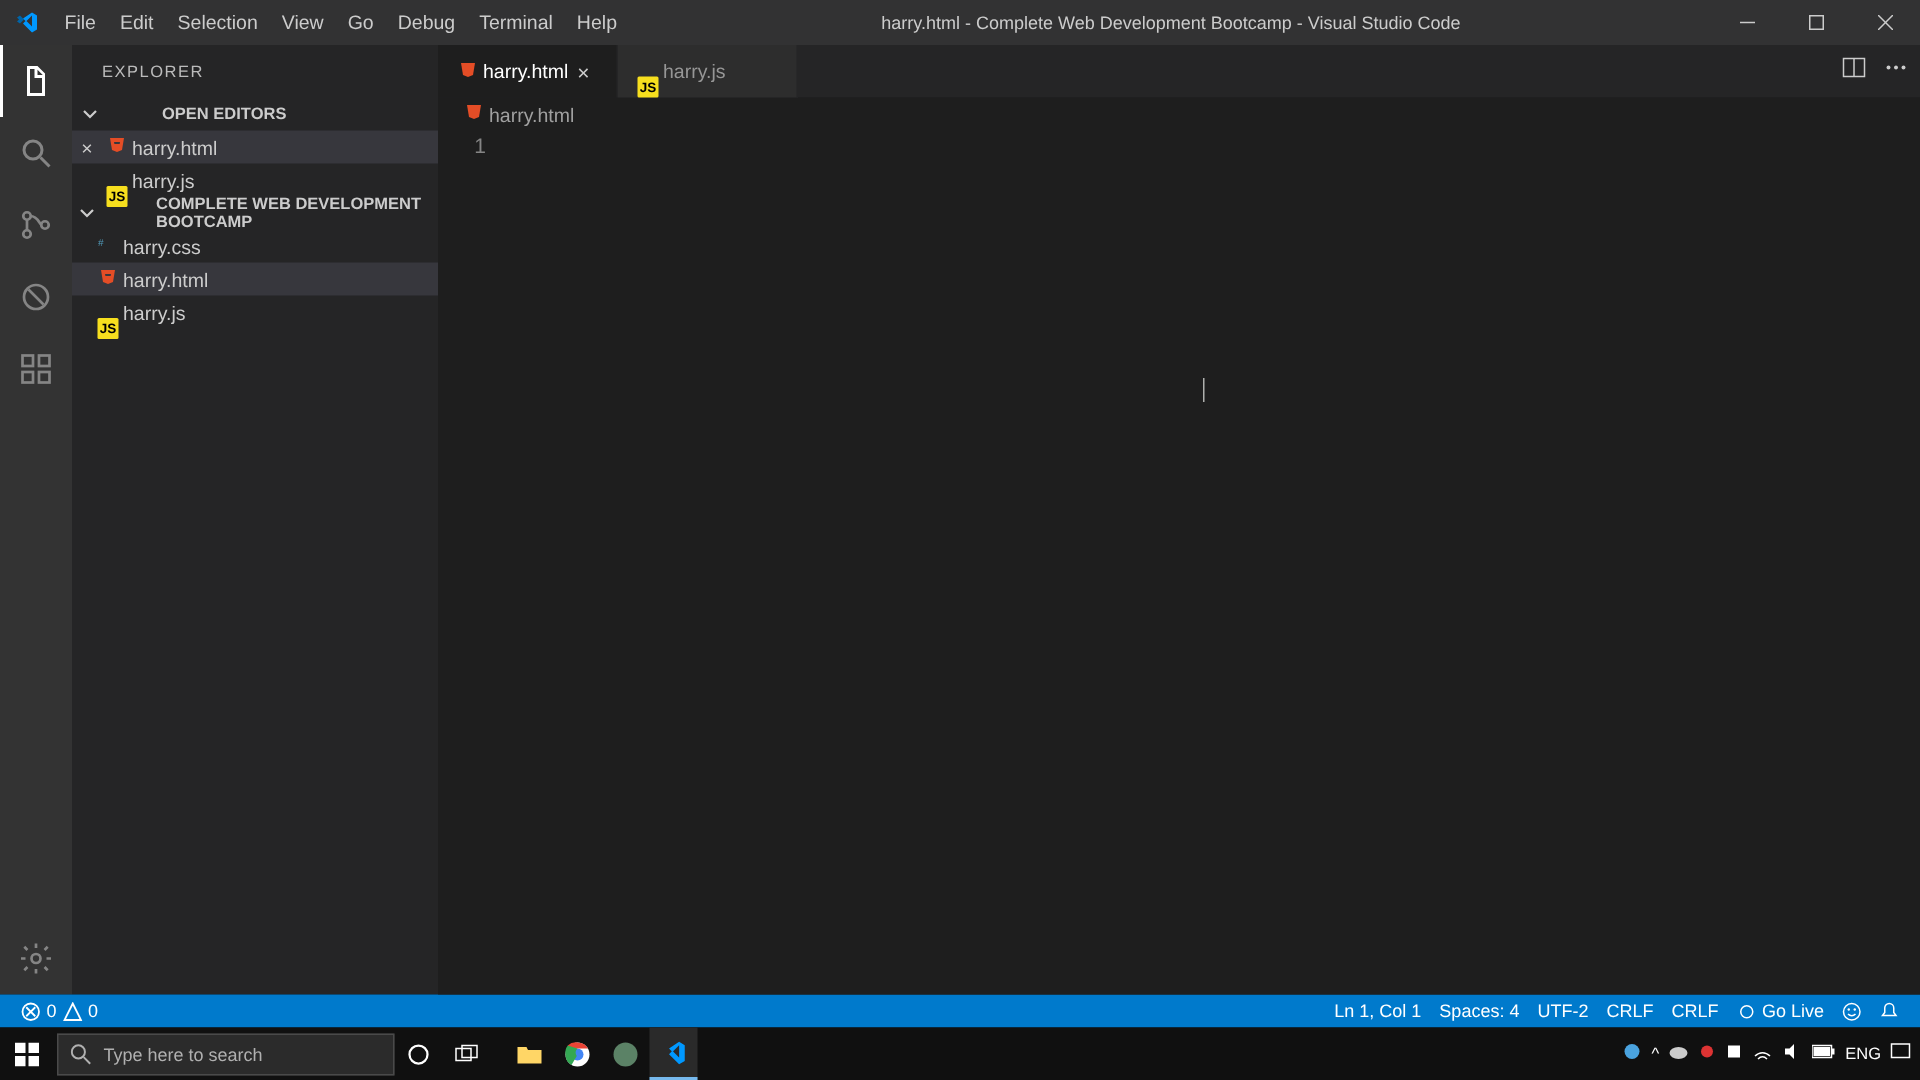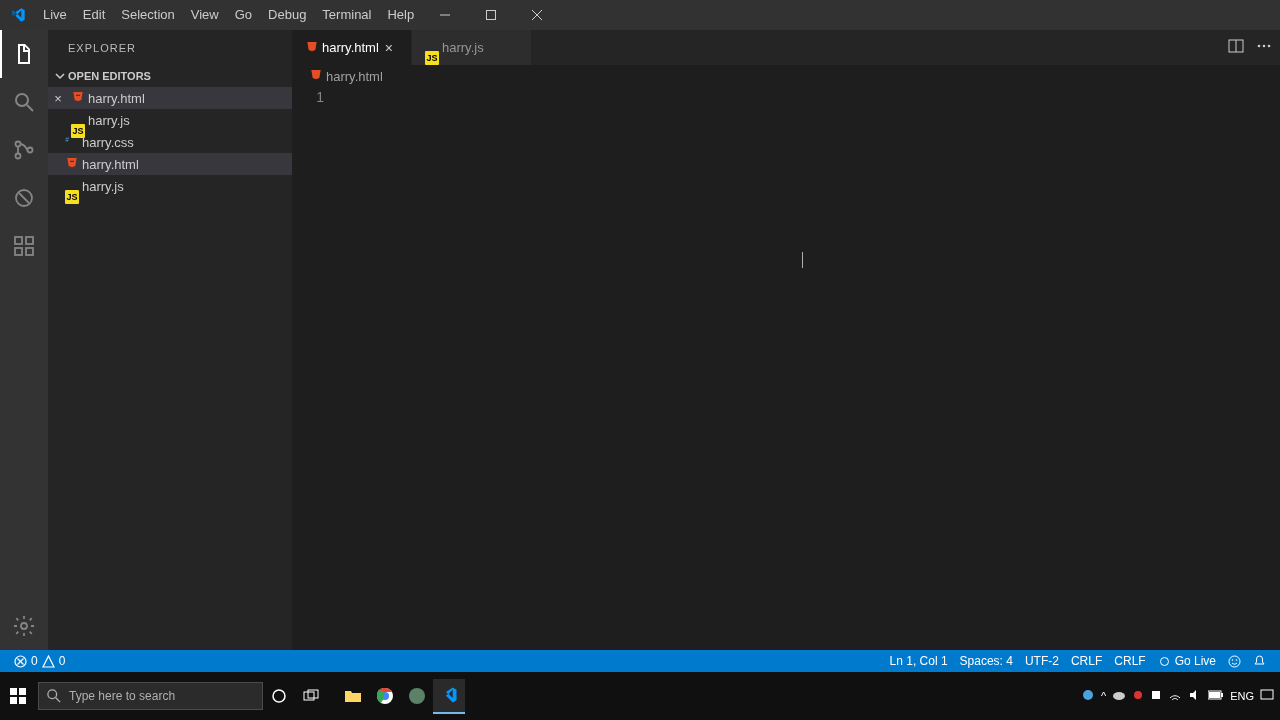--- a/index.html
+++ b/index.html
@@ -21,21 +21,21 @@
   
   .activitybar { width: 48px; background: #333333; display: flex; flex-direction: column; align-items: center; }
   .activitybar .abtn { width: 48px; height: 48px; display: flex; align-items: center; justify-content: center; color: #858585; position: relative; }
   .activitybar .abtn.active { color: #ffffff; }
   .activitybar .abtn.active::before { content:""; position:absolute; left:0; top:0; bottom:0; width:2px; background:#fff; }
   .activitybar .spacer { flex:1; }
   
   
   .sidebar { width: 244px; background: #252526; color: #cccccc; display: flex; flex-direction: column; font-size: 13px; }
   .sidebar-title { height: 35px; display: flex; align-items: center; padding: 0 20px; font-size: 11px; letter-spacing: 1px; color: #bbbbbb; text-align: right; }
-  .section-header { height: 22px; display: flex; align-items: center; padding: 0 4px; font-size: 11px; font-weight: 700; color: #cccccc; cursor: default; }
+  .section-header { height: 22px; display: flex; align-items: center; padding: 0 4px; font-size: 11px; font-weight: 700; color: #cccccc; cursor: default; gap: 40px; }
   .section-header .chev { width: 16px; display:flex; align-items:center; justify-content:center; }
   .tree { flex: 0 0 auto; }
   .tree-item { height: 22px; display: flex; align-items: center; padding-left: 20px; color: #cccccc; position: relative; }
   .tree-item.selected { background: #37373d; }
   .tree-item .ficon { width: 20px; display:flex; align-items:center; justify-content:center; }
   .tree-item .close-x { position:absolute; left: 2px; width:16px; text-align:center; color:#ccc; font-size:13px; }
   .folder-files .tree-item { padding-left: 14px; }
   .sidebar-fill { flex:1; }
   .outline-header { border-top: 1px solid #2d2d2d; }
   .outline-header .chev { transform: rotate(-90deg); }
@@ -54,21 +54,21 @@
   .gutter { width:50px; text-align:right; padding-right:18px; padding-top:2px; color:#858585; font-family: Consolas, monospace; font-size:14px; }
   .code { flex:1; position:relative; }
   .cursor { position:absolute; left:460px; top:165px; width:1px; height:16px; background:#aeafad; }
   
   
   .statusbar { height: 22px; background:#007acc; color:#ffffff; display:flex; align-items:center; font-size:12px; padding:0 8px; }
   .statusbar .sb-item { padding:0 6px; display:flex; align-items:center; gap:4px; }
   .statusbar .sb-right { margin-left:auto; display:flex; }
   
   
-  .taskbar { height:48px; background:#101010; display:flex; align-items:center; }
+  .taskbar { height:35px; background:#101010; display:flex; align-items:center; }
   .taskbar .start { width:36px; height:35px; display:flex; align-items:center; justify-content:center; }
   .taskbar .searchbox { height:28px; width:225px; background:#2b2b2b; border:1px solid #4a4a4a; display:flex; align-items:center; color:#b0b0b0; font-size:12px; padding:0 8px; gap:8px; margin-left:2px; }
   .taskbar .tb-icon { width:32px; height:35px; display:flex; align-items:center; justify-content:center; color:#fff; }
   .taskbar .tb-icon.active { border-bottom:2px solid #76b9ed; background:#2a2a2a; }
   .taskbar .tb-right { margin-left:auto; display:flex; align-items:center; color:#fff; font-size:11px; padding-right:6px; gap:6px; }
   
   
   .ficon svg { width:16px; height:16px; }
   .icon-html { color:#e44d26; }
   .icon-js { background:#f7df1e; color:#000; width:14px; height:14px; font-size:9px; font-weight:700; display:flex; align-items:center; justify-content:center; border-radius:1px;margin-top:21px;}
@@ -78,29 +78,30 @@
 <body>
 
 <div class="titlebar">
   <div class="vscode-icon">
     <svg viewBox="0 0 24 24">
         <path fill="#0098ff" d="M17 2l5 3v14l-5 3-9-9 3-3 6 6V5l-6 6-3-3z"></path>
         <path fill="#0065a9" d="M2 7l3-2 4 4-4 4-3-2 2-2z"></path>
       </svg>
   </div>
   <div class="menubar">
-    <div class="menu-item">Live</div>
+    <div class="menu-item">File</div>
     <div class="menu-item">Edit</div>
     <div class="menu-item">Selection</div>
     <div class="menu-item">View</div>
     <div class="menu-item">Go</div>
     <div class="menu-item">Debug</div>
     <div class="menu-item">Terminal</div>
     <div class="menu-item">Help</div>
   </div>
+  <div class="window-title">harry.html - Complete Web Development Bootcamp - Visual Studio Code</div>
   <div class="win-controls">
     <div class="wbtn">
         <svg width="10" height="10">
           <line x1="0" y1="5" x2="10" y2="5" stroke="#ccc" stroke-width="1"></line>
         </svg>
       </div>
     <div class="wbtn">
         <svg width="10" height="10">
           <rect x="0.5" y="0.5" width="9" height="9" fill="none" stroke="#ccc" stroke-width="1"></rect>
         </svg>
@@ -181,20 +182,28 @@
         <span>harry.html</span>
       </div>
       <div class="tree-item">
         <span class="ficon">
             <span class="icon-js">JS</span>
           </span>
         <span>harry.js</span>
       </div>
     </div>
 
+    <div class="section-header">
+      <span class="chev">
+          <svg width="10" height="10" viewBox="0 0 10 10">
+            <path d="M1 3l4 4 4-4" fill="none" stroke="#ccc" stroke-width="1.5"></path>
+          </svg>
+        </span>
+      <span>COMPLETE WEB DEVELOPMENT BOOTCAMP</span>
+    </div>
     <div class="tree folder-files">
       <div class="tree-item">
         <span class="ficon icon-css">
             <svg viewBox="0 0 24 24" width="14" height="14">
               <text x="2" y="12" font-size="10" fill="#519aba">#</text>
             </svg>
           </span>
         <span>harry.css</span>
       </div>
       <div class="tree-item selected">

